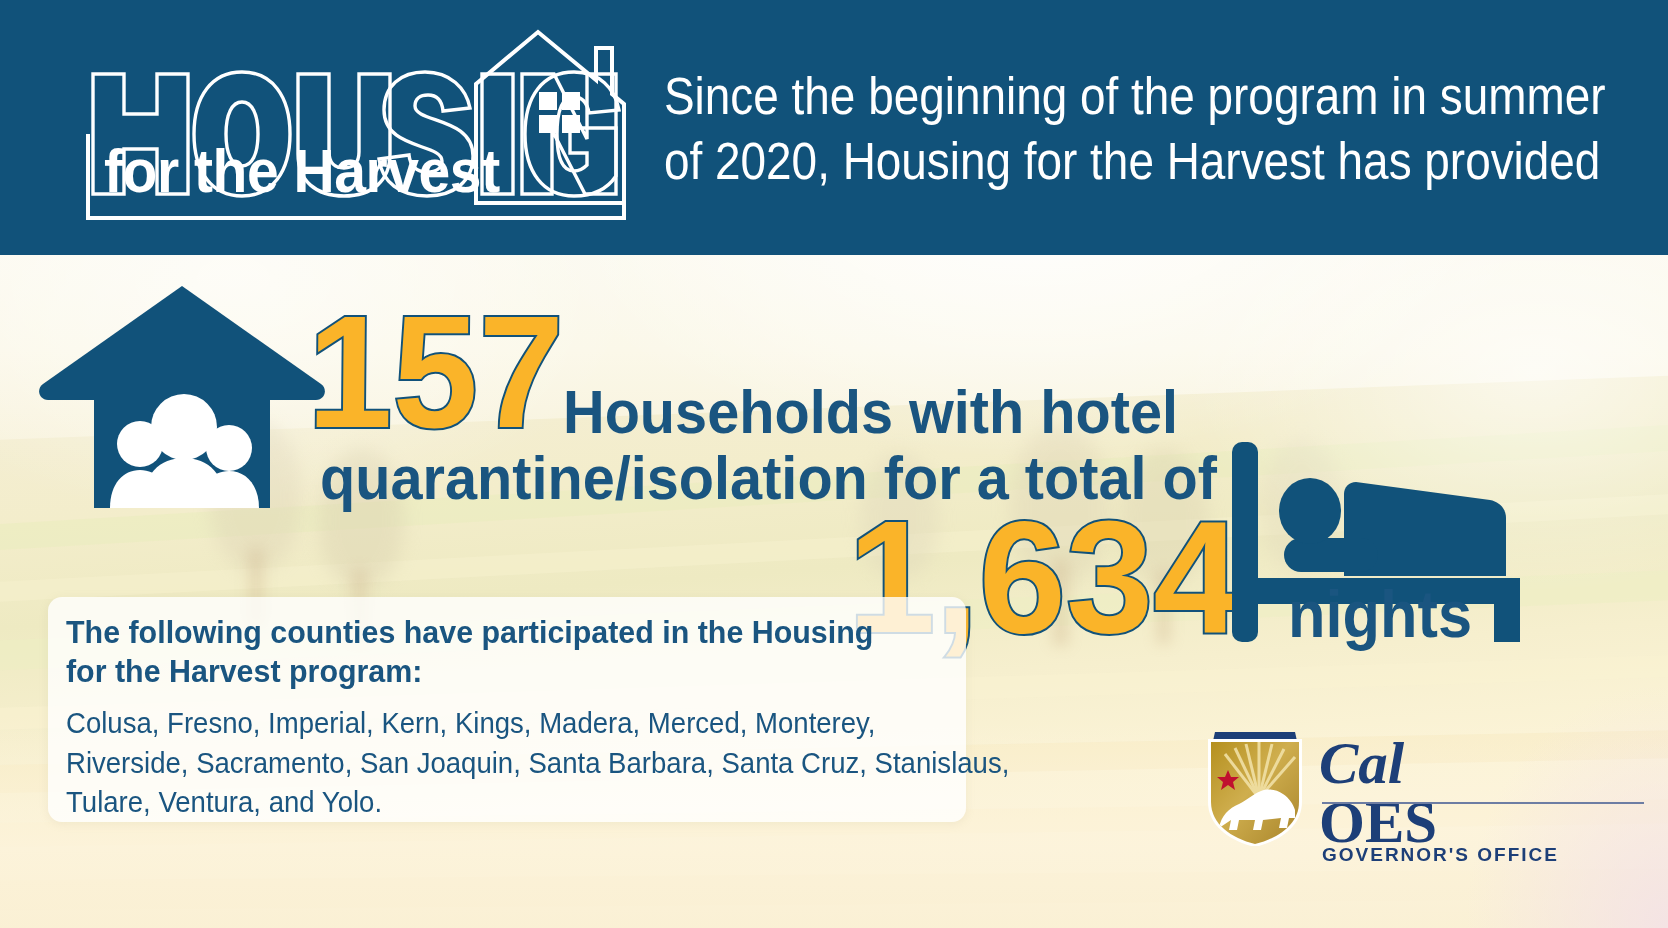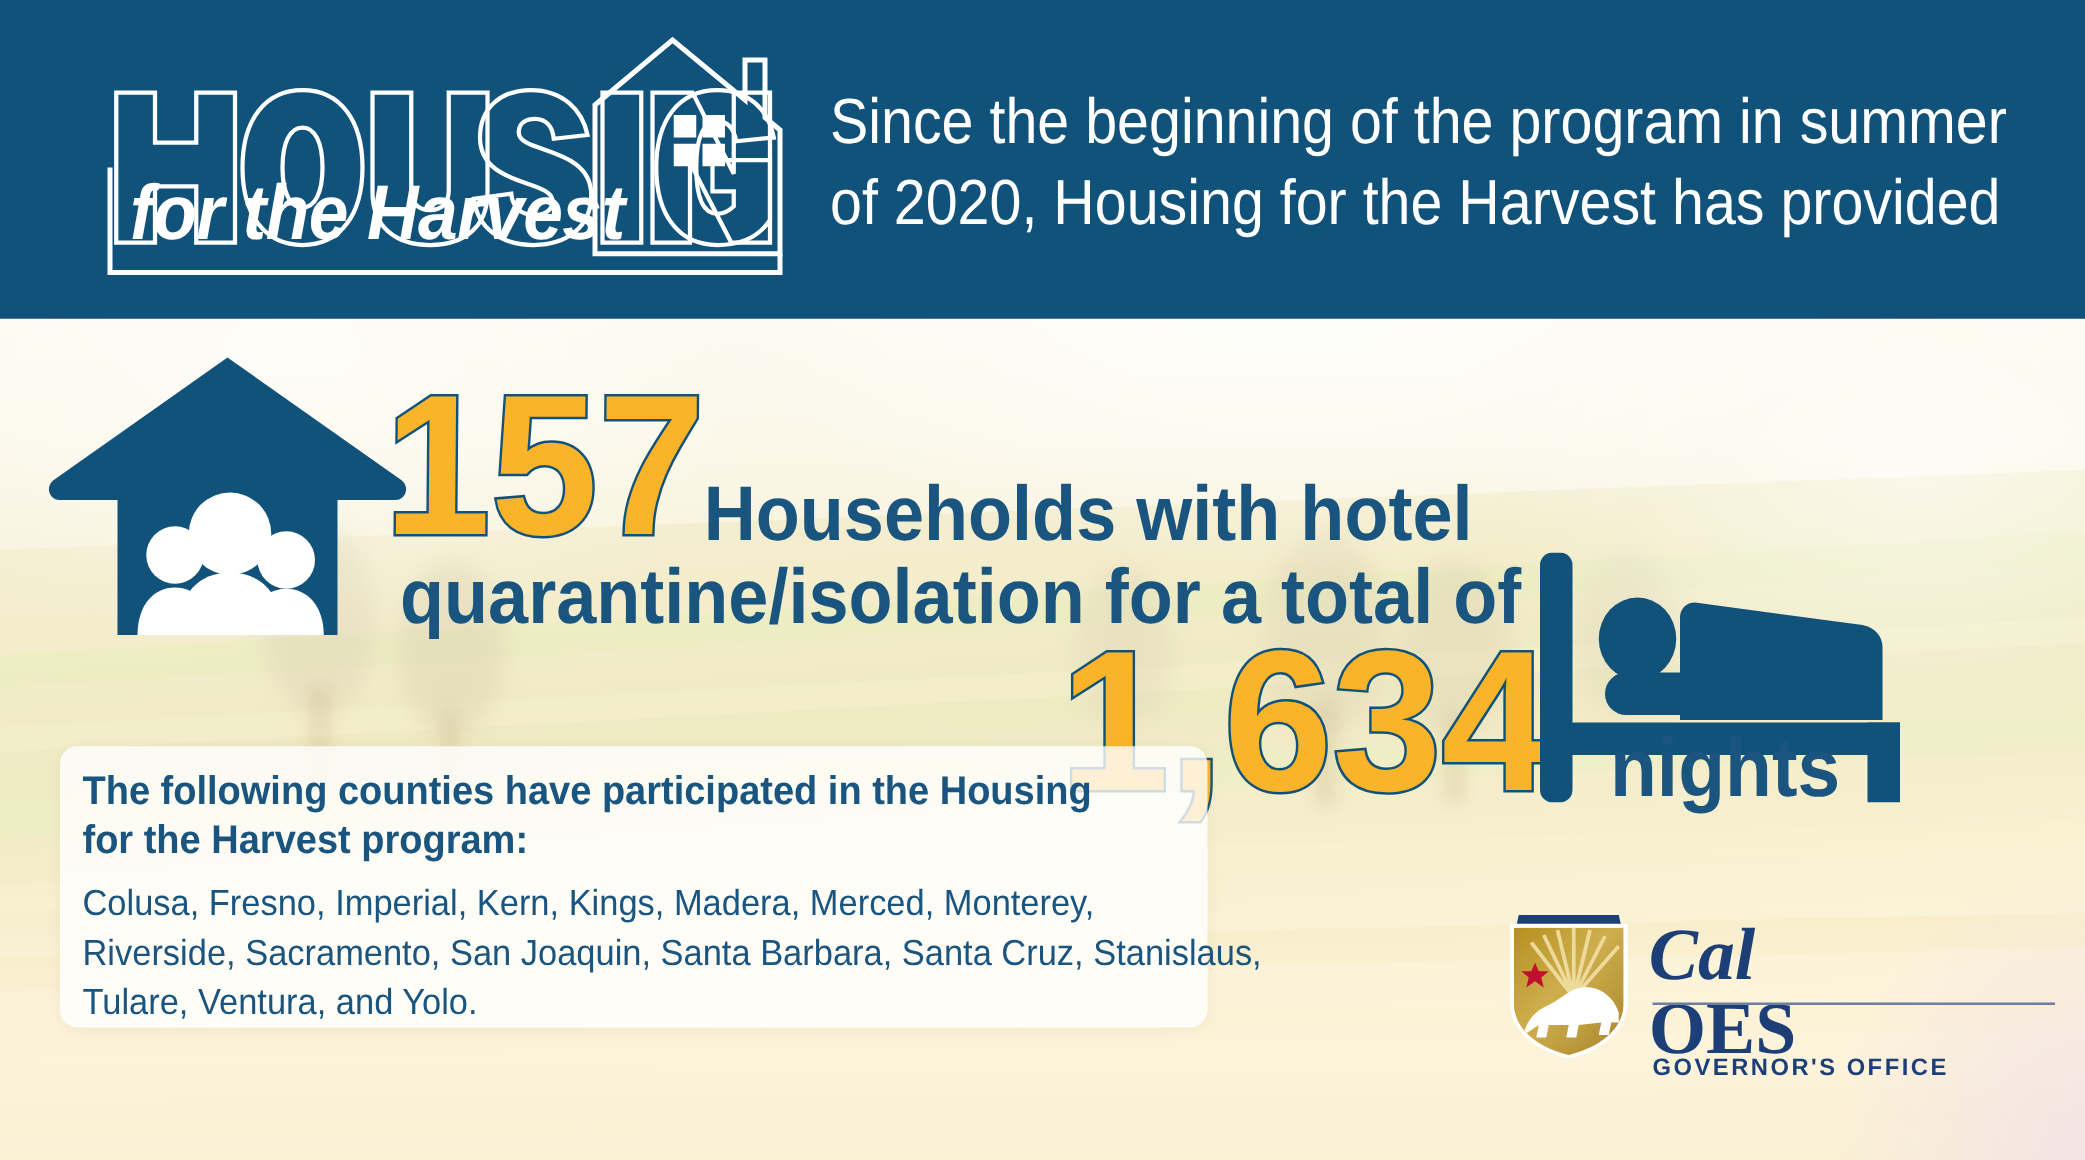--- a/index.html
+++ b/index.html
@@ -76,21 +76,21 @@
 
   
   .header-band {
     position: absolute; left: 0; top: 0;
     width: 100%; height: 255px;
     background: #11527a;
     z-index: 5;
   }
   .logo-block {
     position: absolute; left: 46px; top: 22px;
-    width: 590px; height: 205px; font-style: italic;
+    width: 590px; height: 205px;
   }
   .logo-housing-svg { position: absolute; left: 0; top: 0; }
   .logo-forharvest {
     position: absolute;
     left: 58px; top: 118px;
     font-family: "Liberation Sans Narrow", "Liberation Sans", sans-serif;
     font-weight: bold;
     font-size: 62px;
     line-height: 1;
     color: #ffffff;

